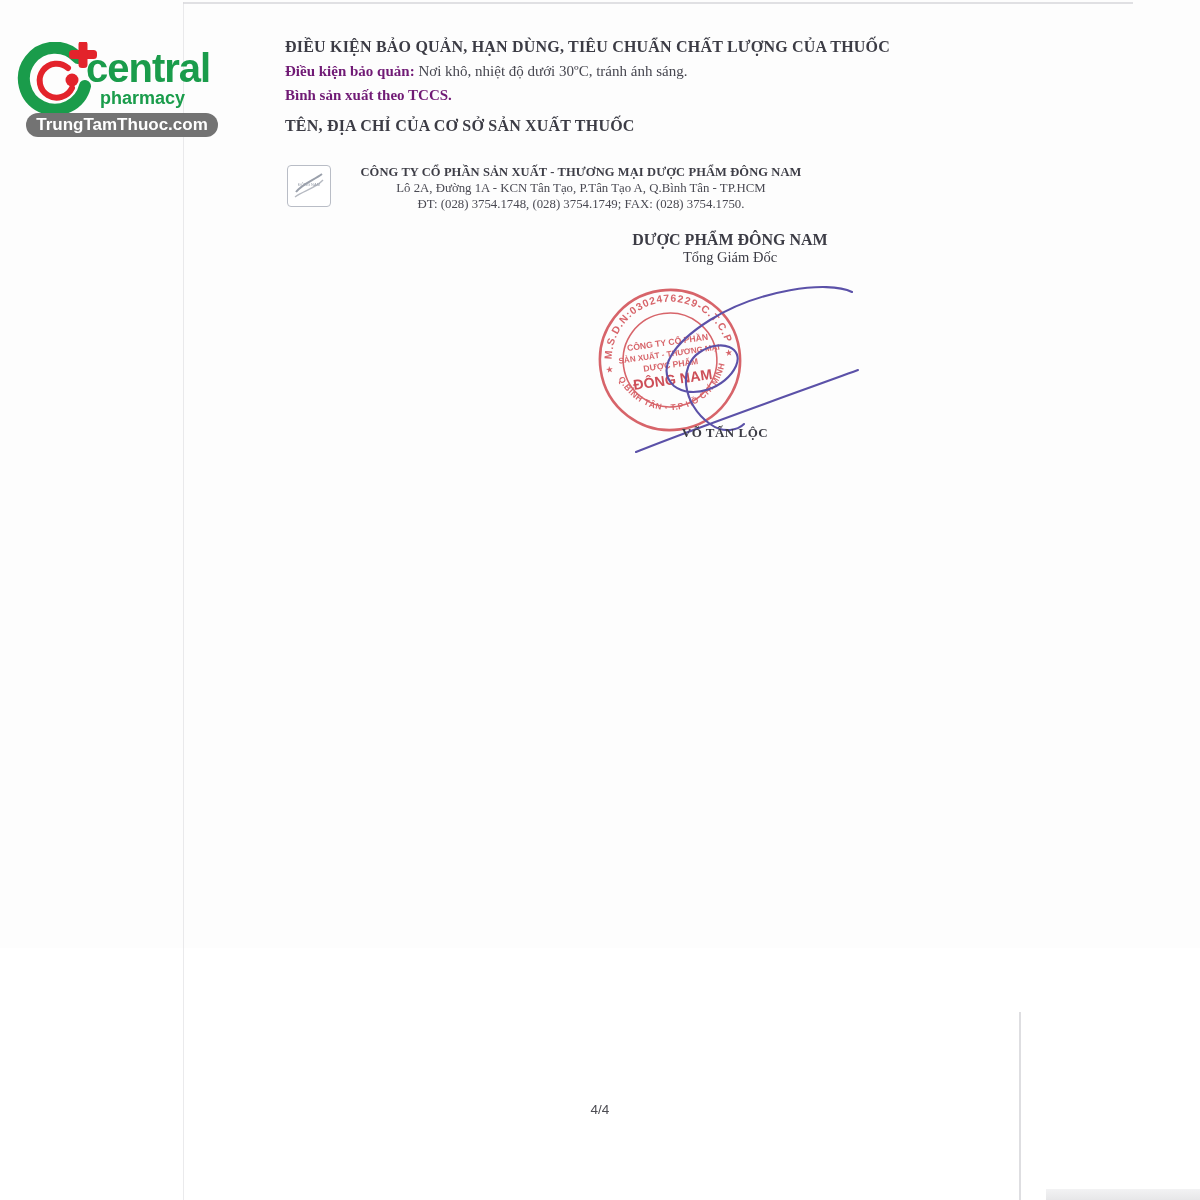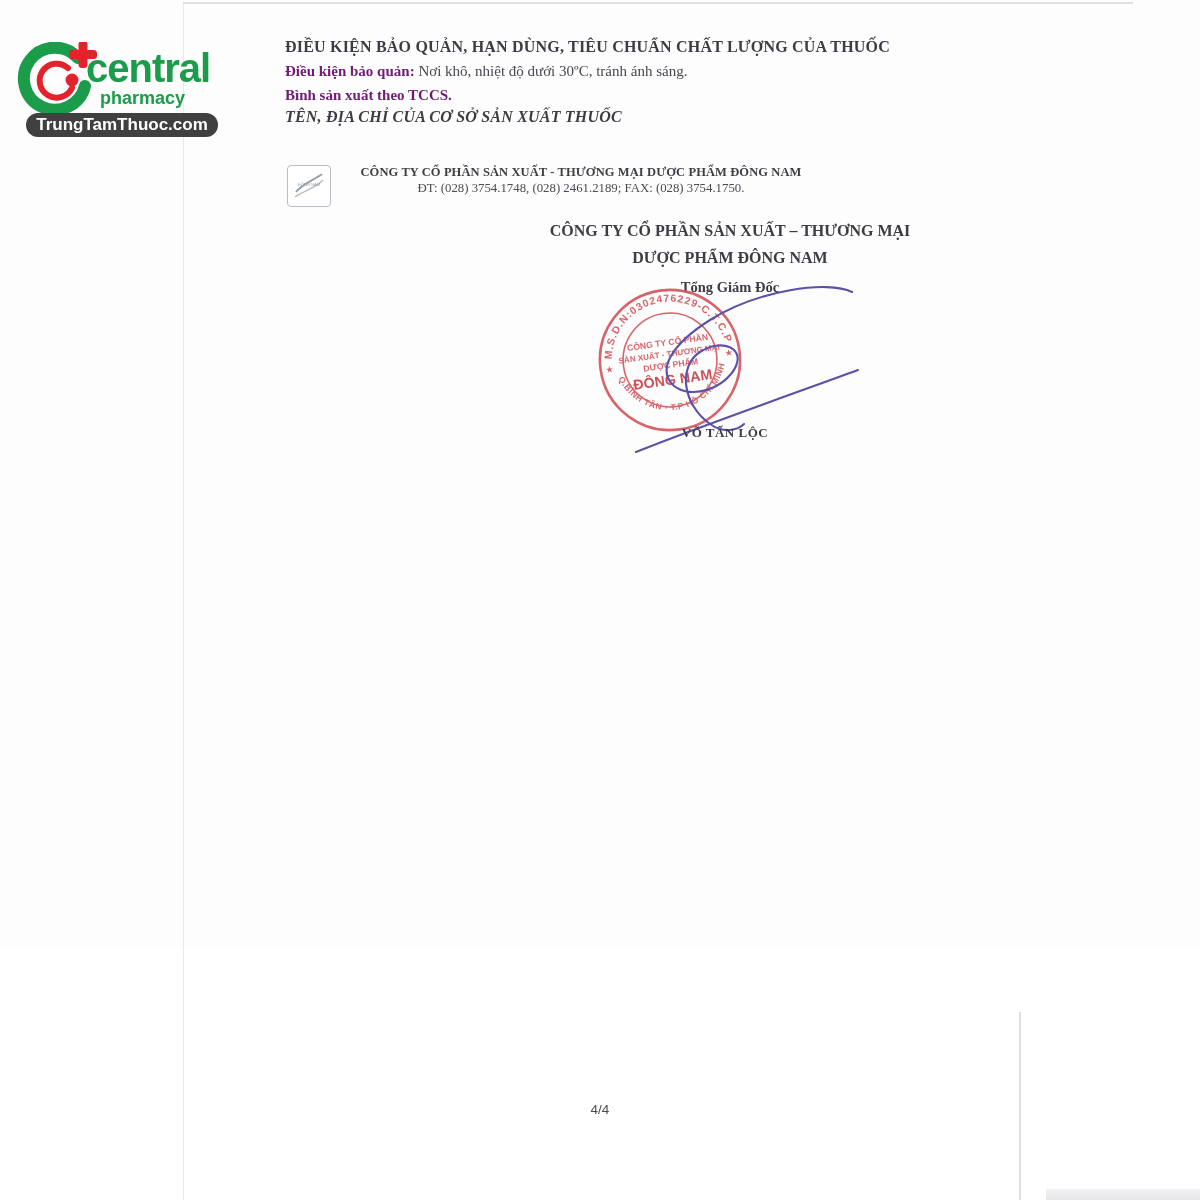--- a/index.html
+++ b/index.html
@@ -17,47 +17,47 @@
 
   
   .wm { position:absolute; left:12px; top:38px; width:210px; height:110px; }
   .wm-mark { position:absolute; left:4px; top:4px; }
   .wm-brand { position:absolute; left:74px; top:8px; color:#1a9c4b;
               font-family:"Liberation Sans",sans-serif; font-weight:bold;
               font-size:40px; letter-spacing:-1px; }
   .wm-sub { position:absolute; left:88px; top:50px; color:#1a9c4b;
             font-family:"Liberation Sans",sans-serif; font-weight:bold; font-size:18px;text-align:right; }
   .wm-pill { position:absolute; left:14px; top:75px; width:192px; height:24px;
-             background:#404040; border-radius:13px; display:flex; align-items:center;
+             background:#737373; border-radius:13px; display:flex; align-items:center;
              justify-content:center; color:#ffffff; font-family:"Liberation Sans",sans-serif;
              font-weight:bold; font-size:17px; }
 
   
   .doc { position:absolute; left:285px; top:38px; width:860px; color:#41414a; }
   .h-main { font-weight:bold; font-size:16px; letter-spacing:.2px; color:#3c3c45; }
   .line { font-size:15px; margin-top:7px; color:#474750; }
   .line b { color:#701a75; }
-  .h-main.second { margin-top:4px;font-style:italic; }
+  .h-main.second { margin-top:13px; }
 
   .mfr { position:absolute; left:287px; top:165px; width:560px; display:flex; }
   .mfr-logo { width:44px; height:42px; border:1.5px solid #b9bdc6; border-radius:4px;
               margin-right:10px; position:relative; flex:none; background:#fff; }
   .mfr-logo .tiny { position:absolute; left:0; right:0; top:16px; text-align:center;
                     font-size:4px; color:#9aa0ab; font-family:"Liberation Sans",sans-serif; }
   .mfr-text { text-align:center; width:480px; color:#4a4a53; }
   .mfr-name { font-weight:bold; font-size:12.5px; letter-spacing:.1px; color:#3e3e47; }
   .mfr-addr { font-size:12.8px; margin-top:1px; }
   .mfr-phone { font-size:12.8px; margin-top:1px; }
 
   
   .sig-block { position:absolute; left:520px; top:222px; width:420px; text-align:center;
                color:#3c3c45; }
   .sig-co1 { font-weight:bold; font-size:16px; }
   .sig-co2 { font-weight:bold; font-size:16px; margin-top:9px; }
-  .sig-title { font-weight:bold; font-size:14.5px; margin-top:12px; }
+  .sig-title { font-weight:normal; font-size:14.5px; margin-top:0; }
   .signer { position:absolute; left:620px; top:425px; width:210px; text-align:center;
             font-weight:bold; font-size:13px; color:#3c3c45; letter-spacing:.5px; }
 
   .stamp { position:absolute; left:596px; top:286px; width:148px; height:148px; opacity:.92; }
   .sig-scrawl { position:absolute; left:598px; top:276px; width:290px; height:190px; }
 
   .page-num { position:absolute; left:550px; top:1102px; width:100px; text-align:center;
               font-size:13.5px; color:#4c4c52; font-family:"Liberation Sans",sans-serif; }
 </style>
 </head>
@@ -97,26 +97,26 @@
   <div class="mfr">
     <div class="mfr-logo">
       <svg width="41" height="39" viewBox="0 0 41 39">
         <path d="M 8,26 C 14,18 26,14 34,8" fill="none" stroke="#9aa0ab" stroke-width="2"></path>
         <path d="M 7,31 C 15,25 28,22 35,14" fill="none" stroke="#b6bac2" stroke-width="1.4"></path>
       </svg>
       <div class="tiny">ĐÔNG NAM</div>
     </div>
     <div class="mfr-text">
       <div class="mfr-name">CÔNG TY CỔ PHẦN SẢN XUẤT - THƯƠNG MẠI DƯỢC PHẨM ĐÔNG NAM</div>
-      <div class="mfr-phone">ĐT: (028) 3754.1748, (028) 2461.2189; FAX: (028) 3754.1750.</div>
+      <div class="mfr-addr">Lô 2A, Đường 1A - KCN Tân Tạo, P.Tân Tạo A, Q.Bình Tân - TP.HCM</div>
+      <div class="mfr-phone">ĐT: (028) 3754.1748, (028) 3754.1749; FAX: (028) 3754.1750.</div>
     </div>
   </div>
 
   <div class="sig-block">
-    <div class="sig-co1">CÔNG TY CỔ PHẦN SẢN XUẤT – THƯƠNG MẠI</div>
     <div class="sig-co2">DƯỢC PHẨM ĐÔNG NAM</div>
     <div class="sig-title">Tổng Giám Đốc</div>
   </div>
 
   <svg class="stamp" viewBox="0 0 150 150">
     <g transform="rotate(-8 75 75)" fill="#d4585e" stroke="none" font-family="Liberation Sans, sans-serif">
       <circle cx="75" cy="75" r="71" fill="none" stroke="#d4585e" stroke-width="2.6"></circle>
       <circle cx="75" cy="75" r="47.5" fill="none" stroke="#d4585e" stroke-width="1.6"></circle>
       <defs>
         <path id="arcTop" d="M 19.6,95.2 A 59,59 0 1 1 130.4,95.2"></path>

